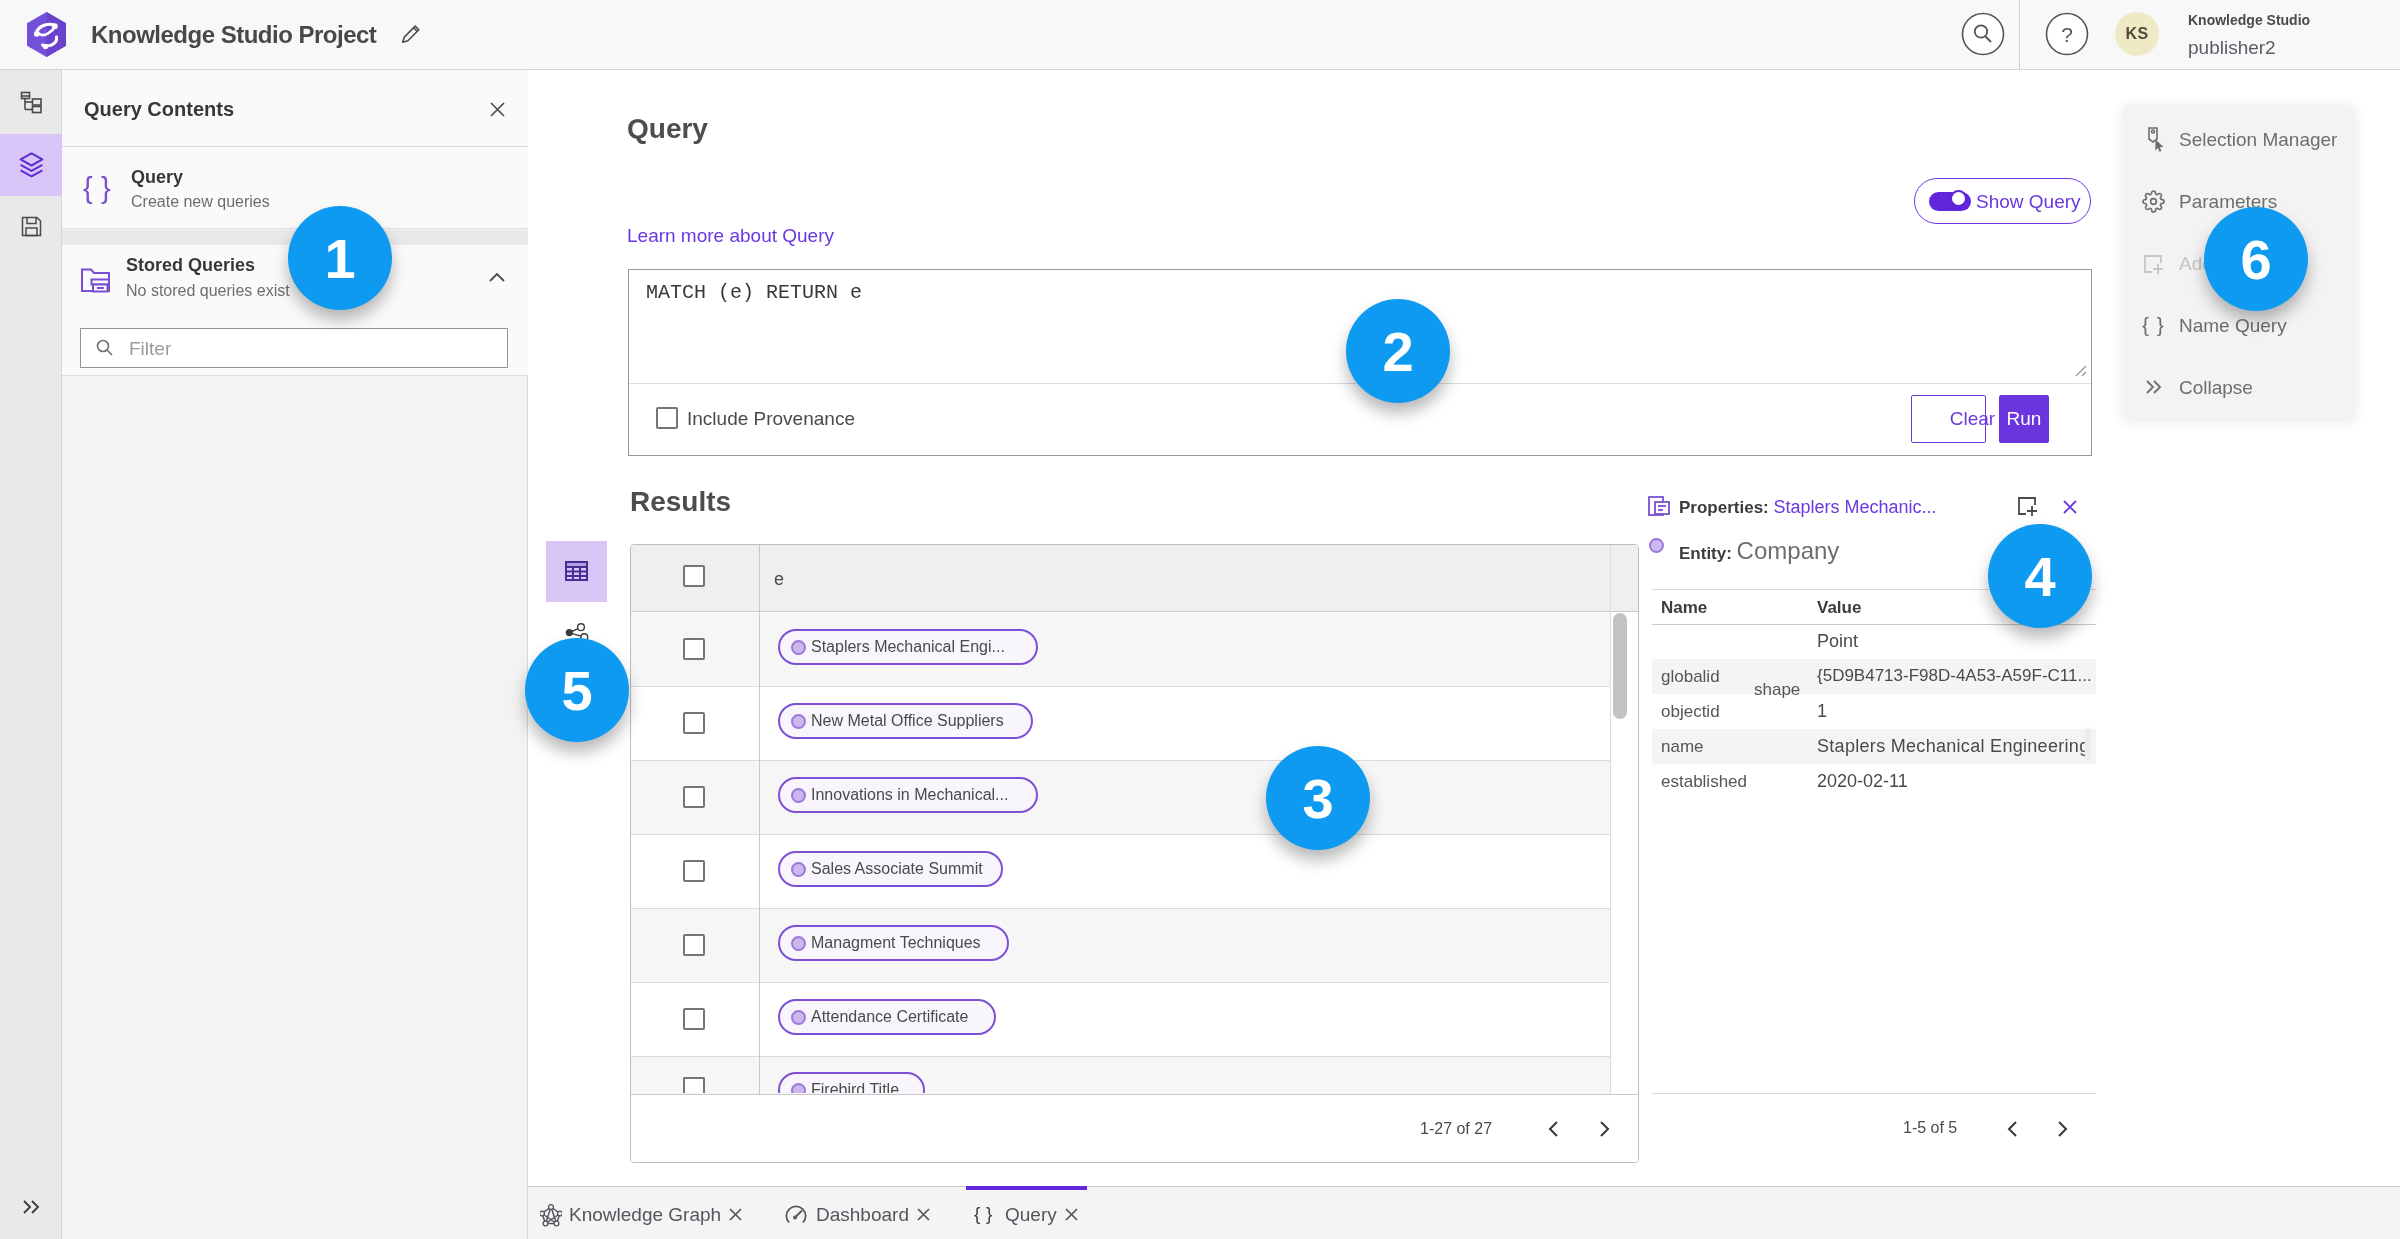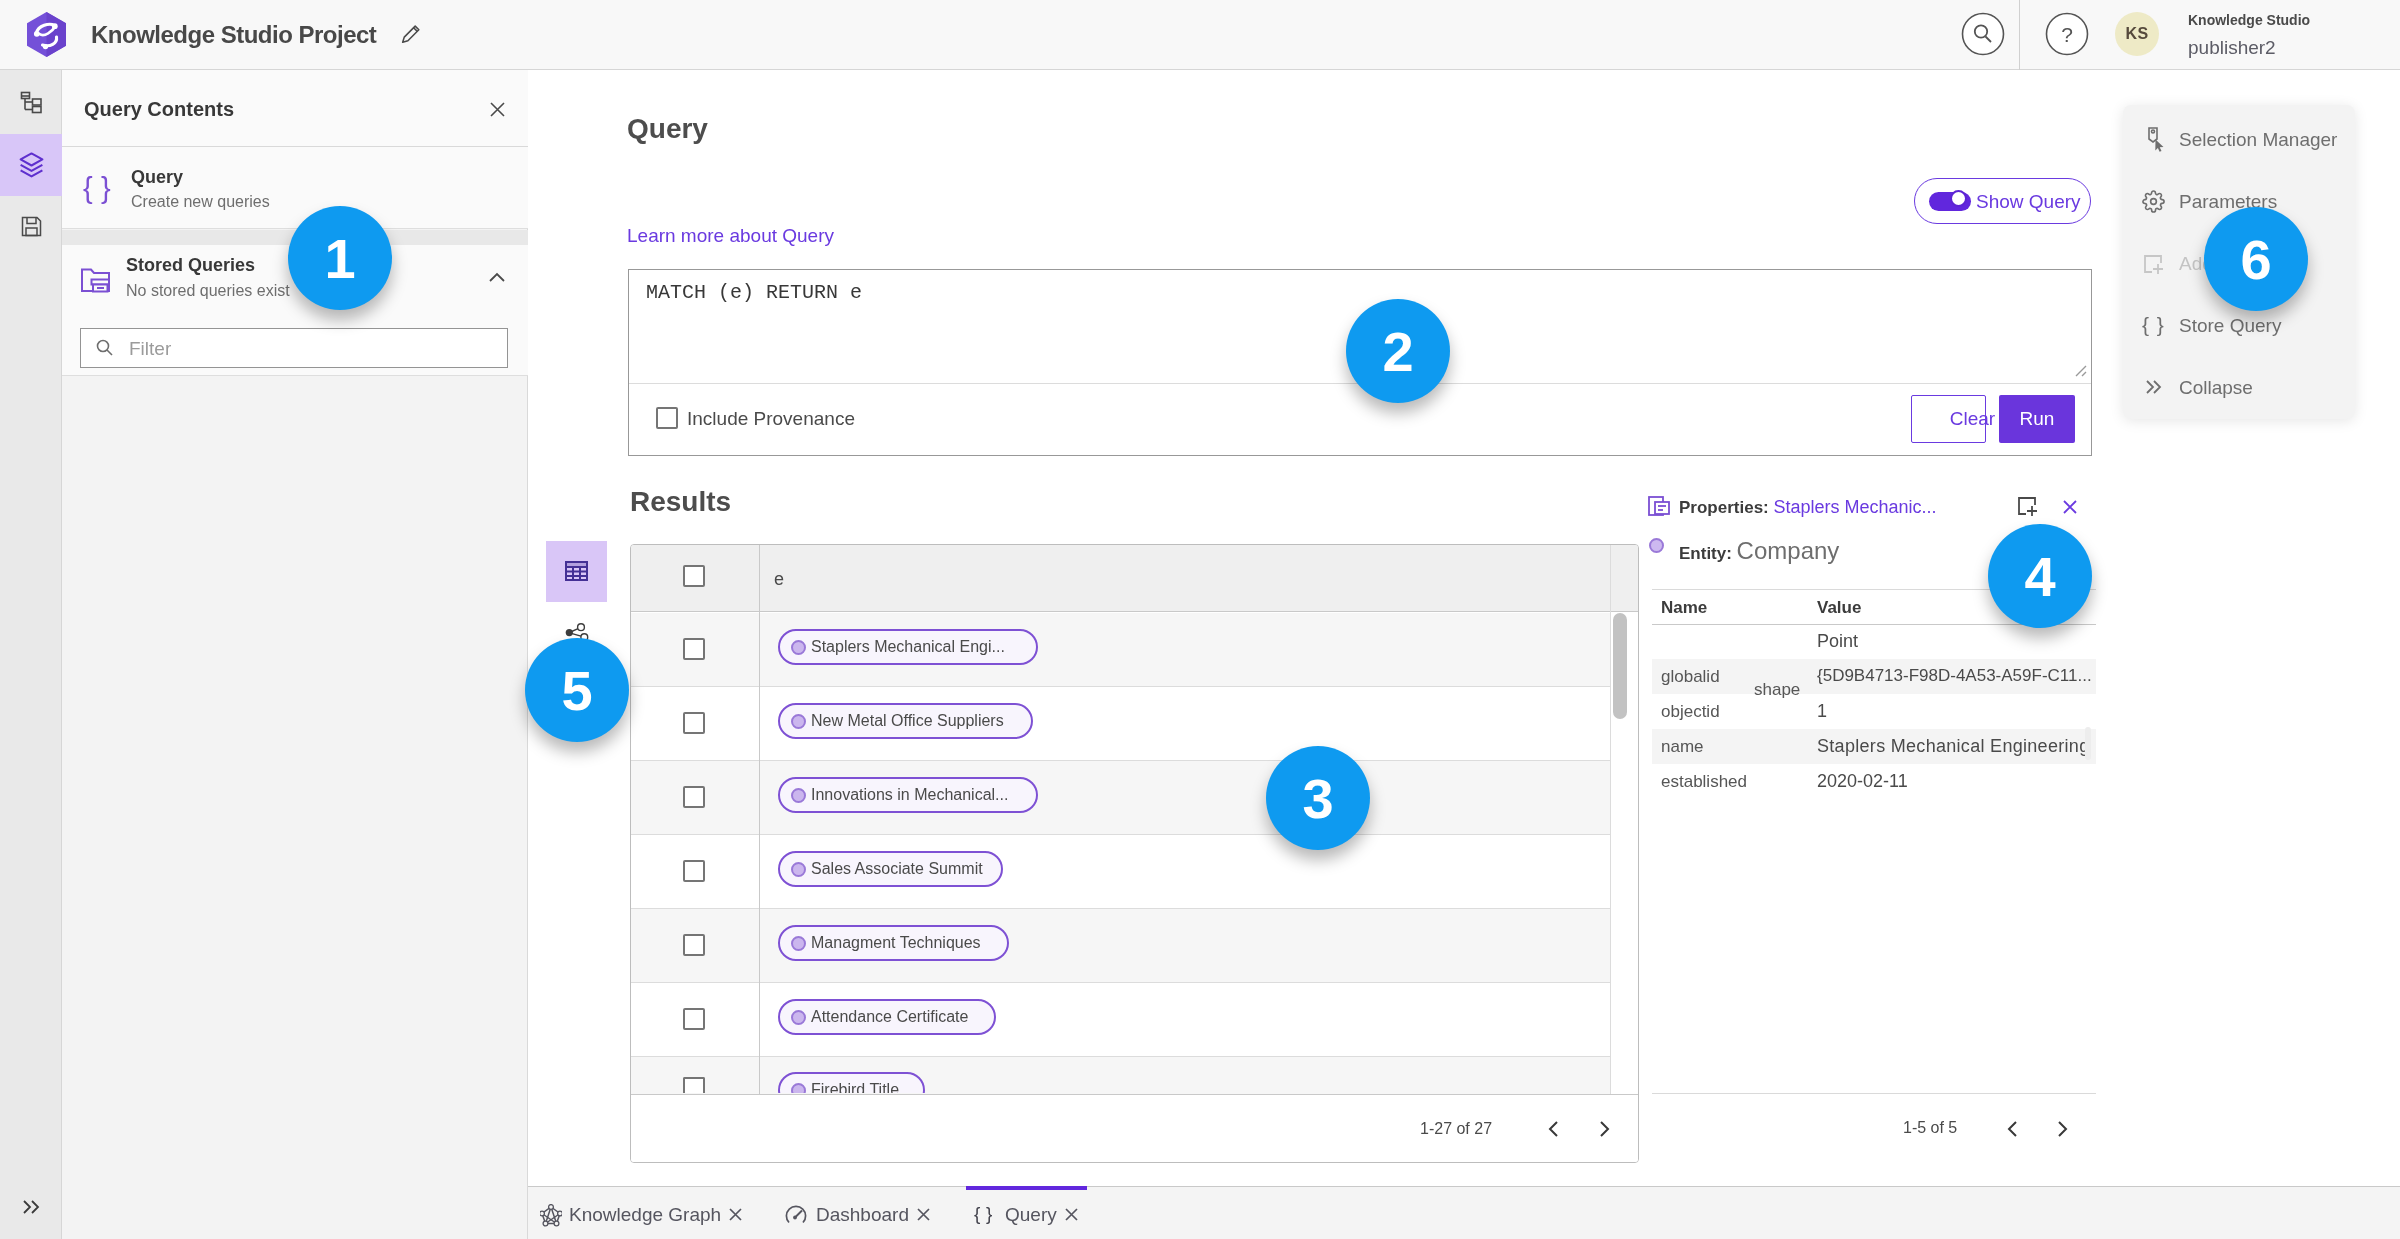--- a/index.html
+++ b/index.html
@@ -138,21 +138,21 @@
 
 <div class="abs" style="left:628px;top:269px;width:1464px;height:187px;border:1px solid #989898;background:#fff;"></div>
 <div class="abs" style="left:646px;top:281px;font-family:'Liberation Mono',monospace;font-size:20px;color:#383838;">MATCH (e) RETURN e</div>
 <div class="abs" style="left:629px;top:383px;width:1462px;height:1px;background:#dcdcdc;"></div>
 <svg class="abs" style="left:2070px;top:360px;" width="18" height="18" viewBox="0 0 18 18">
   <path d="M16 6 L6 16 M16 12 L12 16" stroke="#9a9a9a" stroke-width="1.4"></path>
 </svg>
 <div class="chk" style="left:656px;top:407px;"></div>
 <div class="abs" style="left:687px;top:408px;font-size:19px;color:#4a4a4a;">Include Provenance</div>
 <div class="abs" style="left:1911px;top:395px;width:75px;height:48px;border:1.5px solid #6a3ae0;border-radius:2px;background:#fff;display:flex;align-items:center;justify-content:center;font-size:19px;color:#6a3ae0;padding-left:48px;">Clear</div>
-<div class="abs" style="left:1999px;top:395px;width:76px;height:48px;background:#6a35dc;border-radius:2px;display:flex;align-items:center;justify-content:center;font-size:19px;color:#fff;">Run</div>
+<div class="abs" style="left:1999px;top:395px;width:50px;height:48px;background:#6a35dc;border-radius:2px;display:flex;align-items:center;justify-content:center;font-size:19px;color:#fff;">Run</div>
 
 <div class="abs" style="left:630px;top:486px;font-size:28px;font-weight:600;color:#4d4d4d;">Results</div>
 
 <div class="abs" style="left:546px;top:541px;width:61px;height:61px;background:#d9c6f7;"></div>
 <svg class="abs" style="left:565px;top:561px;" width="23" height="20" viewBox="0 0 23 20">
   <g stroke="#443095" fill="none" stroke-width="2">
     <rect x="1" y="1" width="21" height="18"></rect>
     <rect x="1" y="1" width="21" height="5" fill="#443095" fill-opacity="0.25"></rect>
     <line x1="1" y1="6" x2="22" y2="6"></line>
     <line x1="1" y1="10.5" x2="22" y2="10.5"></line>
@@ -300,21 +300,21 @@
     <path d="M19.4 15a1.65 1.65 0 0 0 .33 1.82l.06.06a2 2 0 0 1 0 2.83 2 2 0 0 1-2.83 0l-.06-.06a1.65 1.65 0 0 0-1.82-.33 1.65 1.65 0 0 0-1 1.51V21a2 2 0 0 1-2 2 2 2 0 0 1-2-2v-.09A1.65 1.65 0 0 0 9 19.4a1.65 1.65 0 0 0-1.82.33l-.06.06a2 2 0 0 1-2.83 0 2 2 0 0 1 0-2.83l.06-.06a1.65 1.65 0 0 0 .33-1.82 1.65 1.65 0 0 0-1.51-1H3a2 2 0 0 1-2-2 2 2 0 0 1 2-2h.09A1.65 1.65 0 0 0 4.6 9a1.65 1.65 0 0 0-.33-1.82l-.06-.06a2 2 0 0 1 0-2.83 2 2 0 0 1 2.83 0l.06.06a1.65 1.65 0 0 0 1.82.33H9a1.65 1.65 0 0 0 1-1.51V3a2 2 0 0 1 2-2 2 2 0 0 1 2 2v.09a1.65 1.65 0 0 0 1 1.51 1.65 1.65 0 0 0 1.82-.33l.06-.06a2 2 0 0 1 2.83 0 2 2 0 0 1 0 2.83l-.06.06a1.65 1.65 0 0 0-.33 1.82V9a1.65 1.65 0 0 0 1.51 1H21a2 2 0 0 1 2 2 2 2 0 0 1-2 2h-.09a1.65 1.65 0 0 0-1.51 1z"></path>
   </g>
 </svg>
 <div class="abs mitem" style="left:2179px;top:191px;">Parameters</div>
 <svg class="abs" style="left:2142px;top:253px;" width="23" height="23" viewBox="0 0 23 23">
   <path d="M19 10 V3 H3 V19 H10" fill="none" stroke="#c6c6c6" stroke-width="1.8"></path>
   <path d="M16 11 V21 M11 16 H21" stroke="#c6c6c6" stroke-width="1.8"></path>
 </svg>
 <div class="abs mitem" style="left:2179px;top:253px;color:#c4c4c4;">Add To Map</div>
 <div class="abs" style="left:2142px;top:313px;font-size:21px;color:#6e6e6e;letter-spacing:3px;">{ }</div>
-<div class="abs mitem" style="left:2179px;top:315px;">Store Query</div>
+<div class="abs mitem" style="left:2179px;top:315px;">Name Query</div>
 <svg class="abs" style="left:2144px;top:378px;" width="20" height="18" viewBox="0 0 20 18">
   <g fill="none" stroke="#6e6e6e" stroke-width="1.8">
     <polyline points="3,3 9,9 3,15"></polyline>
     <polyline points="10,3 16,9 10,15"></polyline>
   </g>
 </svg>
 <div class="abs mitem" style="left:2179px;top:377px;">Collapse</div>
 
 <div class="abs" style="left:528px;top:1186px;width:1872px;height:53px;background:#f4f4f4;border-top:1px solid #c9c9c9;"></div>
 <svg class="abs" style="left:540px;top:1204px;" width="22" height="23" viewBox="0 0 22 23">

